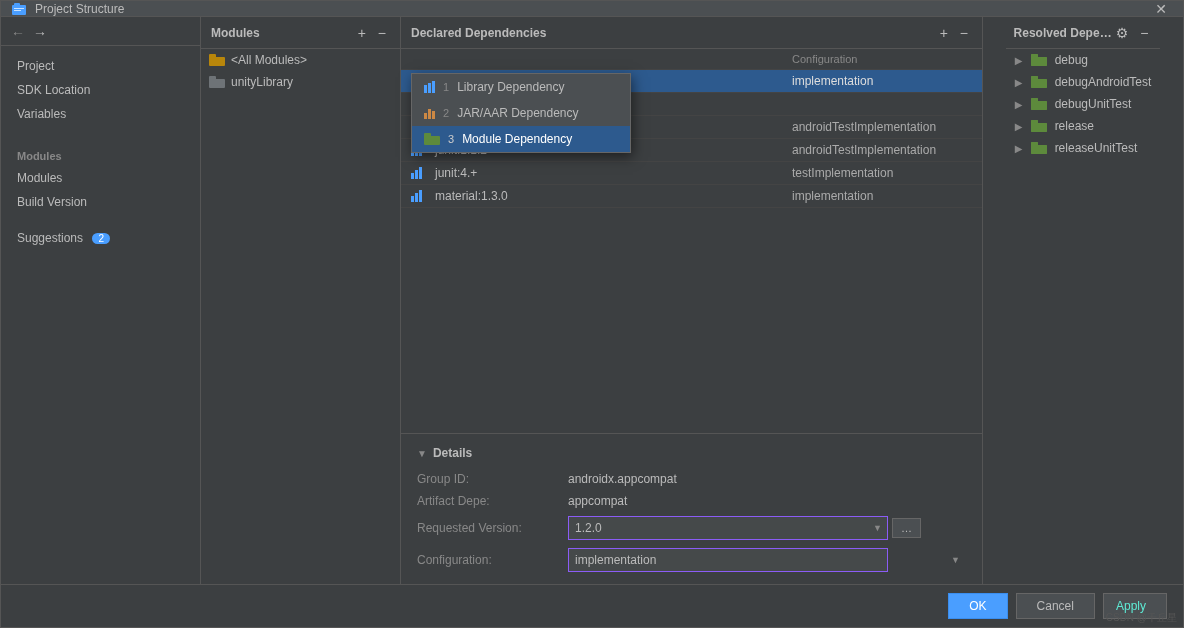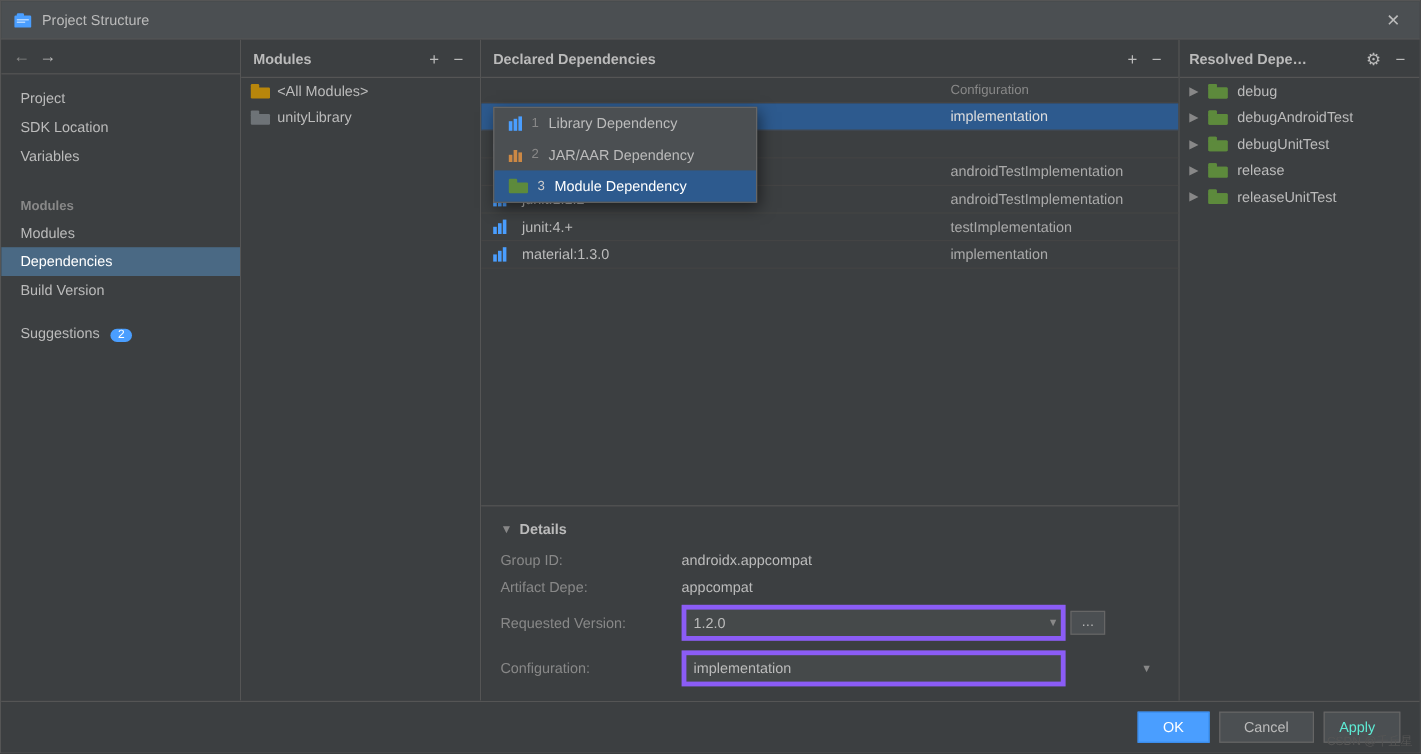--- a/index.html
+++ b/index.html
@@ -18,21 +18,21 @@
       height: 628px;
       background: #3c3f41;
       border: 1px solid #555;
       display: flex;
       flex-direction: column;
       position: relative;
       box-shadow: 0 4px 24px rgba(0,0,0,0.7);
     }
     .title-bar {
       background: #4b4f52;
-      height: 32px;
+      height: 16px;
       display: flex;
       align-items: center;
       padding: 0 10px;
       border-bottom: 1px solid #555;
       flex-shrink: 0;
     }
     .title-bar-icon {
       width: 16px;
       height: 16px;
       margin-right: 8px;
@@ -324,21 +324,21 @@
     .select-wrapper::after {
       content: '▼';
       position: absolute;
       right: 6px;
       color: #888;
       font-size: 9px;
       pointer-events: none;
     }
     .select-wrapper select {
       background: #45494a;
-      border: 4px solid #8b5cf6;
+      border: 1px solid #8b5cf6;
       color: #bbb;
       padding: 4px 24px 4px 6px;
       font-size: 12px;
       appearance: none;
       -webkit-appearance: none;
       min-width: 320px;
     }
     .btn-ellipsis {
       background: #4b4f52;
       border: 1px solid #666;
@@ -348,20 +348,21 @@
       font-size: 11px;
     }
 
     
     .resolved-panel {
       width: 200px;
       background: #3c3f41;
       display: flex;
       flex-direction: column;
       flex-shrink: 0;
+      align-items: center;
     }
     .resolved-header {
       display: flex;
       align-items: center;
       justify-content: space-between;
       padding: 6px 8px;
       border-bottom: 1px solid #555;
       min-height: 32px;
     }
     .resolved-title {
@@ -461,23 +462,20 @@
         </div>
         <div class="sidebar-item">
           <span>Variables</span>
         </div>
       </div>
       <div class="sidebar-section">
         <div class="sidebar-group-header">Modules</div>
         <div class="sidebar-item">
           <span>Modules</span>
         </div>
-        <div class="sidebar-item active">
-          <span>Dependencies</span>
-        </div>
         <div class="sidebar-item">
           <span>Build Version</span>
         </div>
       </div>
       <div class="sidebar-item" style="margin-top:4px;">
         <span>Suggestions</span>
         <span class="sidebar-badge">2</span>
       </div>
     </div>
 

